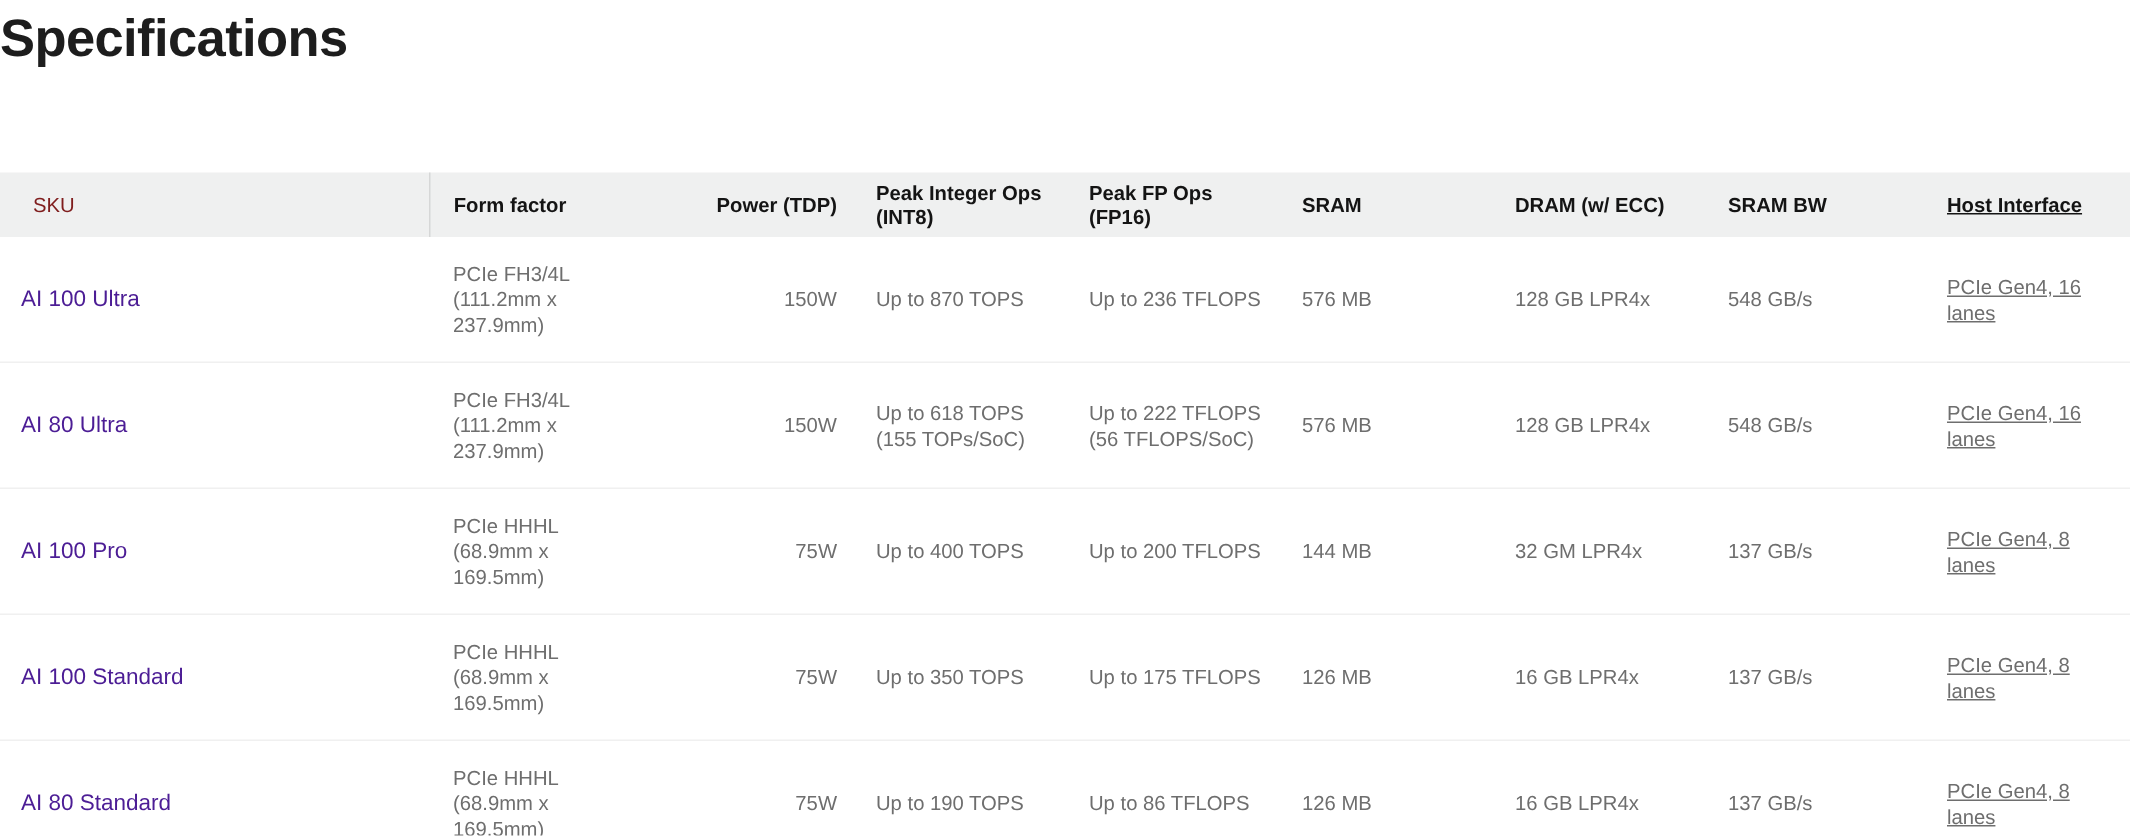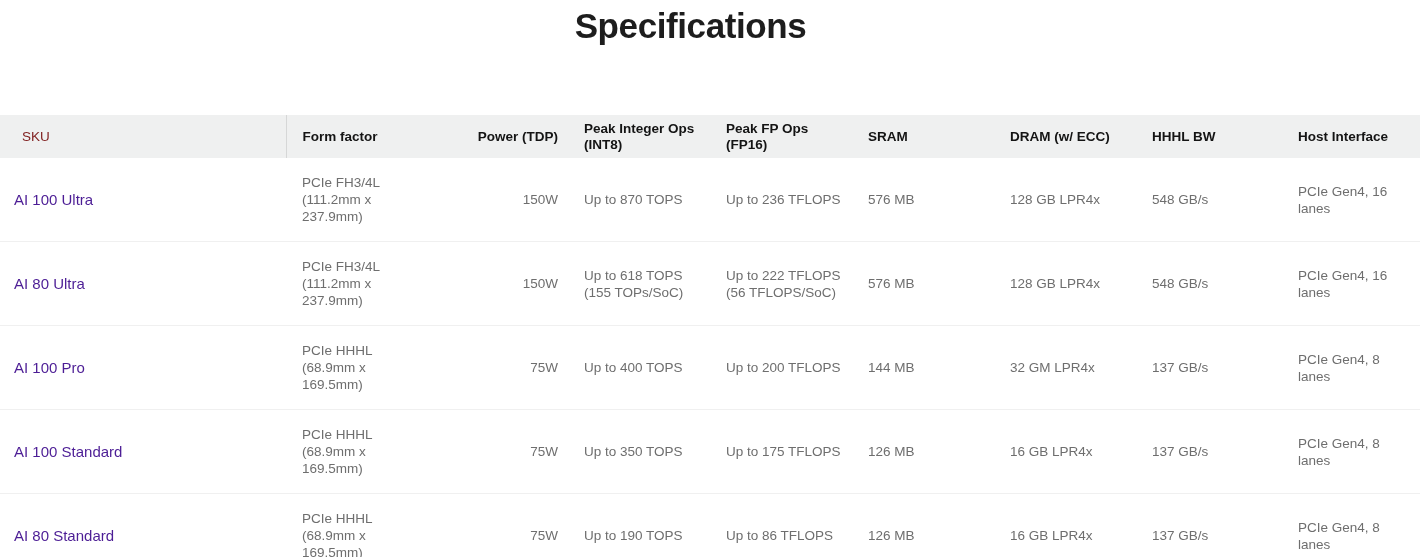--- a/index.html
+++ b/index.html
@@ -22,21 +22,20 @@
     height: 557px;
     background: #ffffff;
   }
 
   
   .page-title {
     position: absolute;
     top: 4px;
     left: 0;
     width: 1381px;
-    text-align: center;
     font-size: 35px;
     font-weight: 700;
     letter-spacing: -0.4px;
     color: #1d1d1d;
     line-height: 44px;
   }
 
   
   .spec-table {
     position: absolute;
@@ -112,40 +111,40 @@
   .spec-table td.w-int8 { padding-left: 14px; margin-top: 40px; }
   .spec-table th.w-fp16,
   .spec-table td.w-fp16 { padding-left: 14px; }
   .spec-table th.w-sram,
   .spec-table td.w-sram { padding-left: 14px; margin-top: 12px; }
   .spec-table th.w-dram,
   .spec-table td.w-dram { padding-left: 16px; }
   .spec-table th.w-bw,
   .spec-table td.w-bw { padding-left: 14px; }
   .spec-table th.w-host,
-  .spec-table td.w-host { padding-left: 16px; padding-right: 10px; }
+  .spec-table td.w-host { padding-left: 16px; padding-right: 10px; text-decoration: underline; }
 </style>
 </head>
 <body>
 
 <div class="page">
 
   <h1 class="page-title">Specifications</h1>
 
   <table class="spec-table">
     <thead>
       <tr>
         <th class="col-sku w-sku">SKU</th>
         <th class="w-form">Form factor</th>
         <th class="w-power">Power (TDP)</th>
         <th class="w-int8">Peak Integer Ops (INT8)</th>
         <th class="w-fp16">Peak FP Ops (FP16)</th>
         <th class="w-sram">SRAM</th>
         <th class="w-dram">DRAM (w/ ECC)</th>
-        <th class="w-bw">HHHL BW</th>
+        <th class="w-bw">SRAM BW</th>
         <th class="w-host">Host Interface</th>
       </tr>
     </thead>
     <tbody>
       <tr>
         <td class="cell-sku w-sku">AI 100 Ultra</td>
         <td class="w-form">PCIe FH3/4L (111.2mm x 237.9mm)</td>
         <td class="w-power">150W</td>
         <td class="w-int8">Up to 870 TOPS</td>
         <td class="w-fp16">Up to 236 TFLOPS</td>

